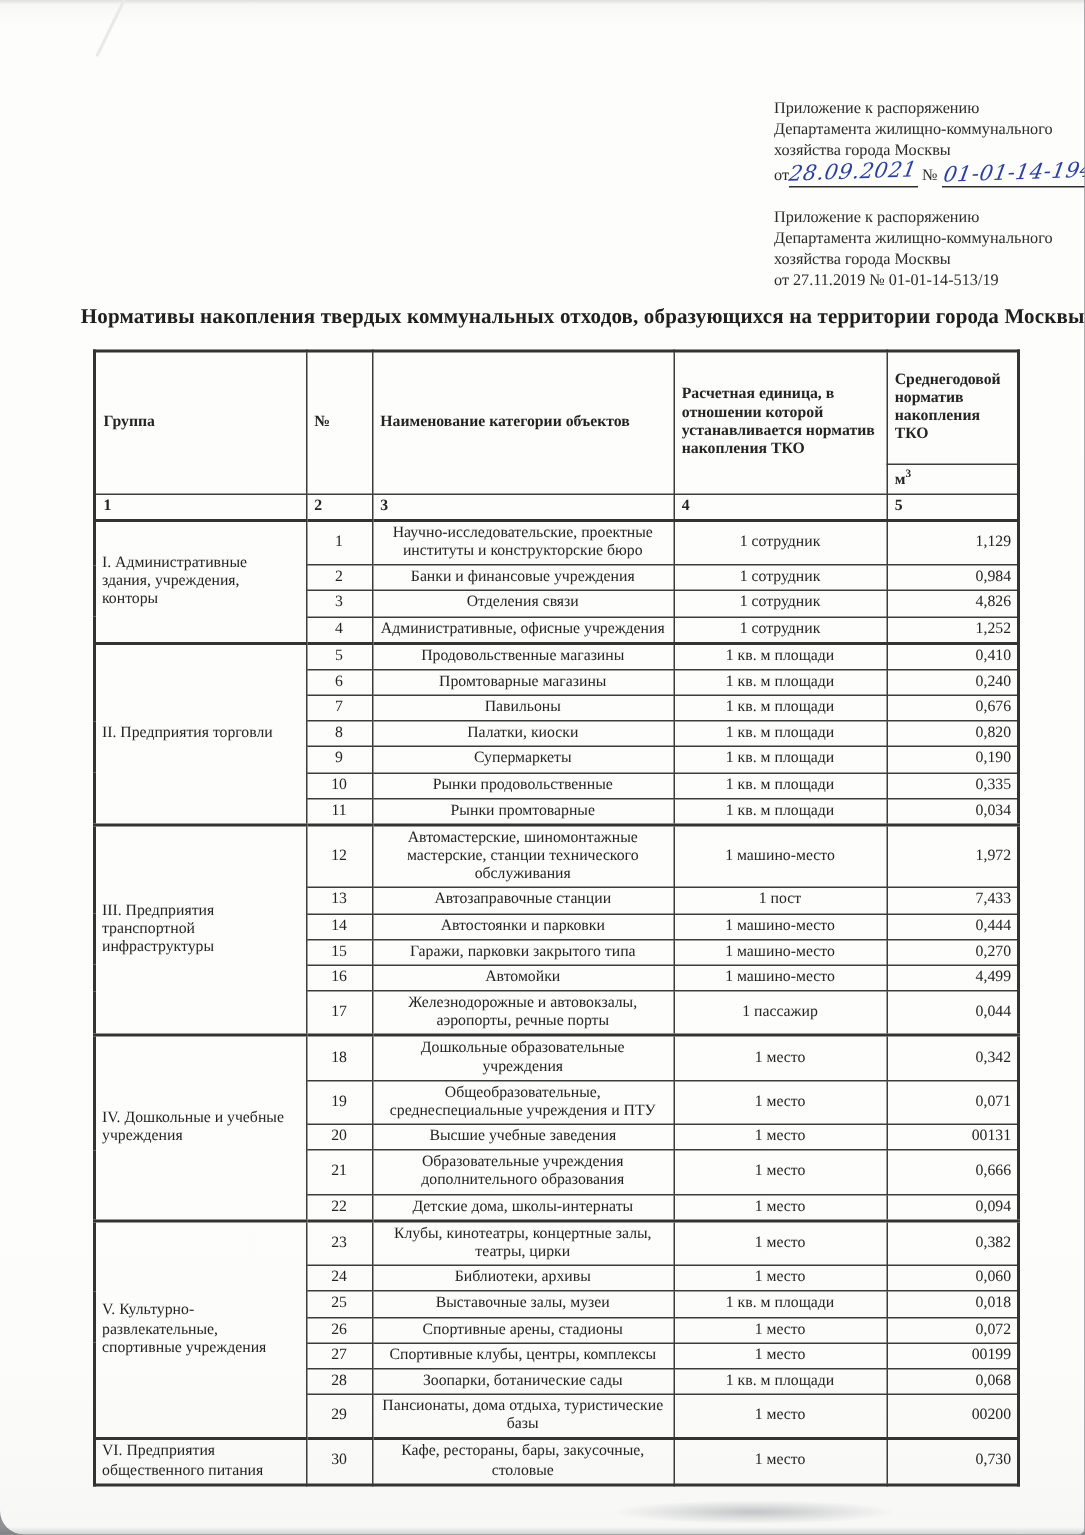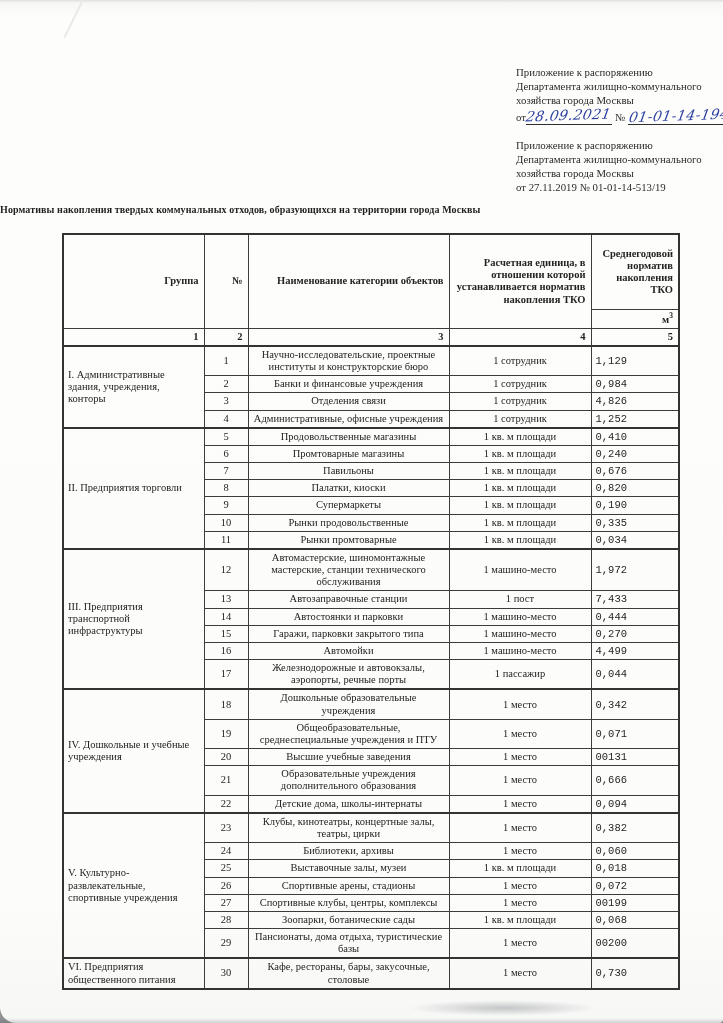--- a/index.html
+++ b/index.html
@@ -46,47 +46,47 @@
     color:#2b3f9e; font-size:14px; line-height:12px;
     display:inline-block; transform:rotate(-2deg) skewX(-12deg);
     letter-spacing:.5px;
   }
   .u { display:inline-block; border-bottom:1.2px solid #2d2d2d; text-align:center; vertical-align:bottom; }
   .u-date { width:86px; margin-left:0; }
   .u-num  { width:126px; margin-left:3px; }
 
   .doc-title {
     position:absolute; top:204px; left:0; width:723px;
-    text-align:left; font-weight:bold; font-size:10px; color:#1f1f1f;
+    text-align:right; font-weight:bold; font-size:14px; color:#1f1f1f;
     letter-spacing:.1px;
   }
 
   
   table.norms {
     position:absolute; left:62px; top:233px; width:616px;
     border-collapse:collapse; table-layout:fixed;
     font-size:10.5px; line-height:1.16; color:#242424;
     border:2px solid #333;
   }
   .norms th, .norms td { border:1px solid #3c3c3c; }
   .norms thead th {
-    font-weight:bold; text-align:right; vertical-align:middle;
+    font-weight:bold; text-align:left; vertical-align:middle;
     padding:2px 5px;
   }
   .h-main th { height:70px; }
   .m3-row th { height:12px; padding:0 2px; }
   .m3-row sup { font-size:7.5px; }
   .idx-row th { padding:1px 2px; border-bottom:2px solid #333; }
 
   .norms tbody td { padding:2px 4px; vertical-align:middle; }
   .group-cell { font-weight:normal; text-align:left; padding:2px 3px 2px 4px; }
   .num-cell  { text-align:center; }
   .cat-cell  { text-align:center; padding-left:5px; }
   .unit-cell-td { text-align:center; }
-  .val-cell  { text-align:left;font-family:Liberation Mono, monospace; }
+  .val-cell  { text-align:right; }
   tr.group-start td { border-top:2px solid #333; }
 </style>
 </head>
 <body>
 
 <div class="paper">
   <div class="edge-top"></div>
   <div class="crease-topleft"></div>
 
   <div class="annot annot-1">

